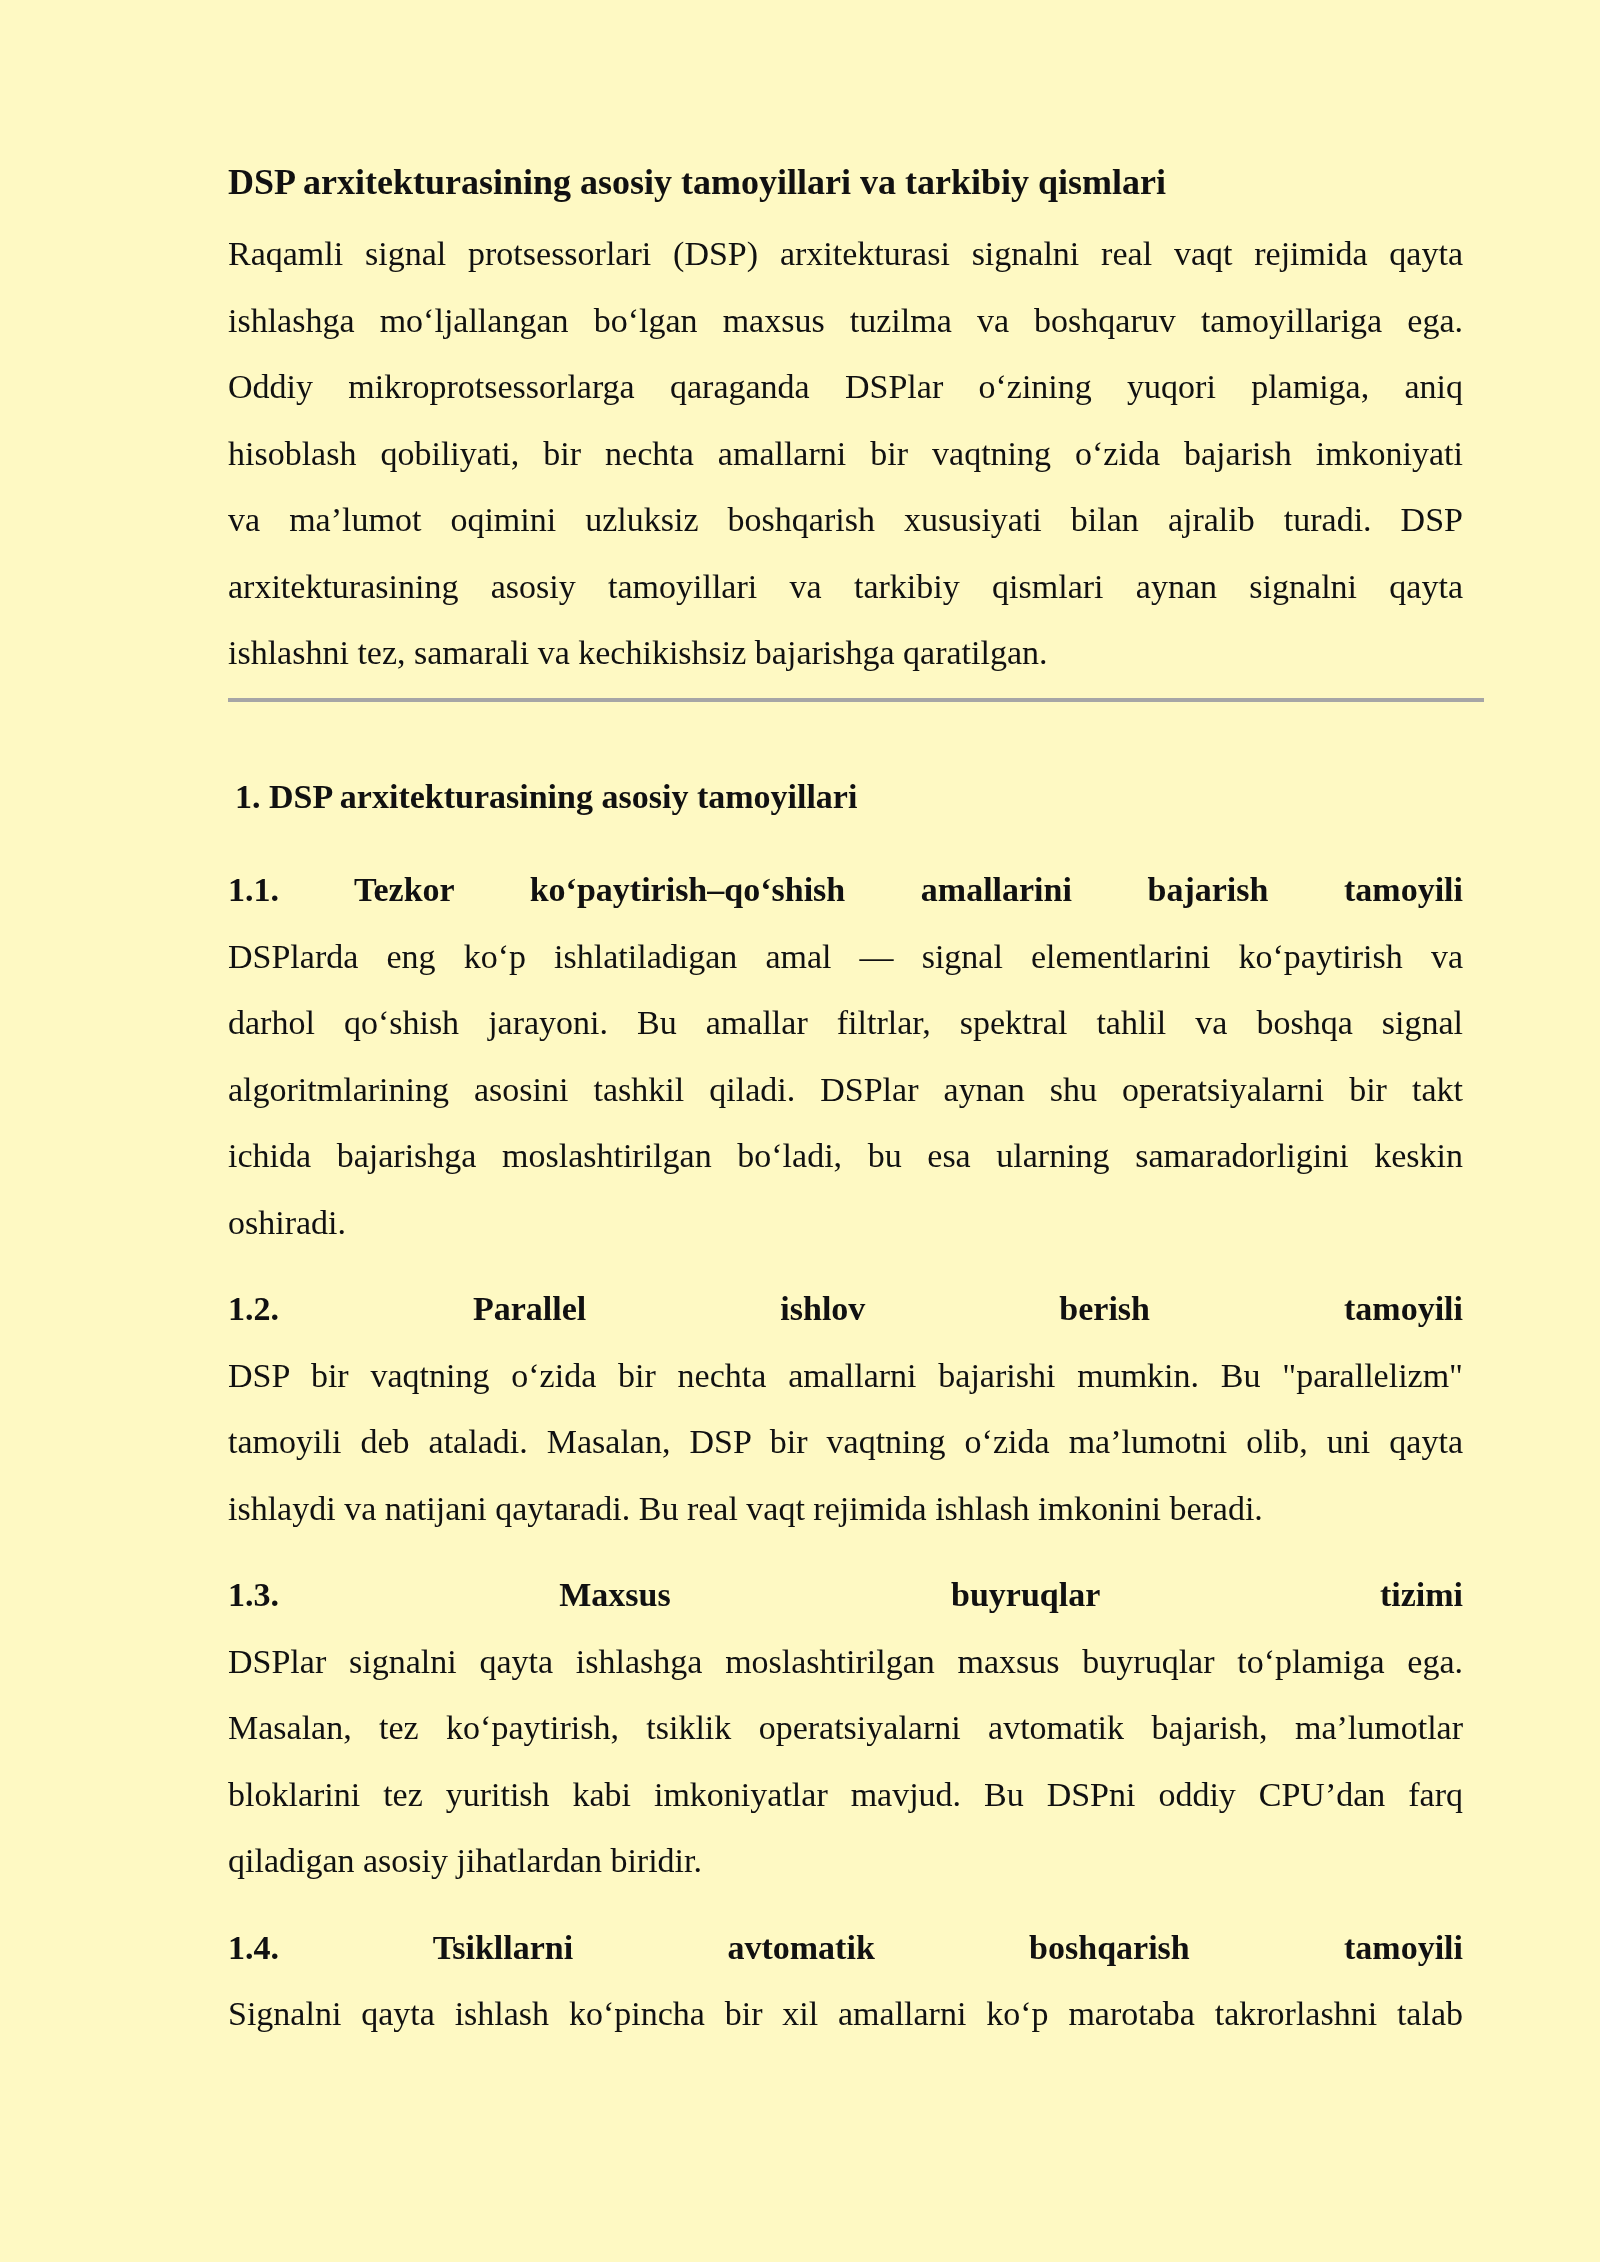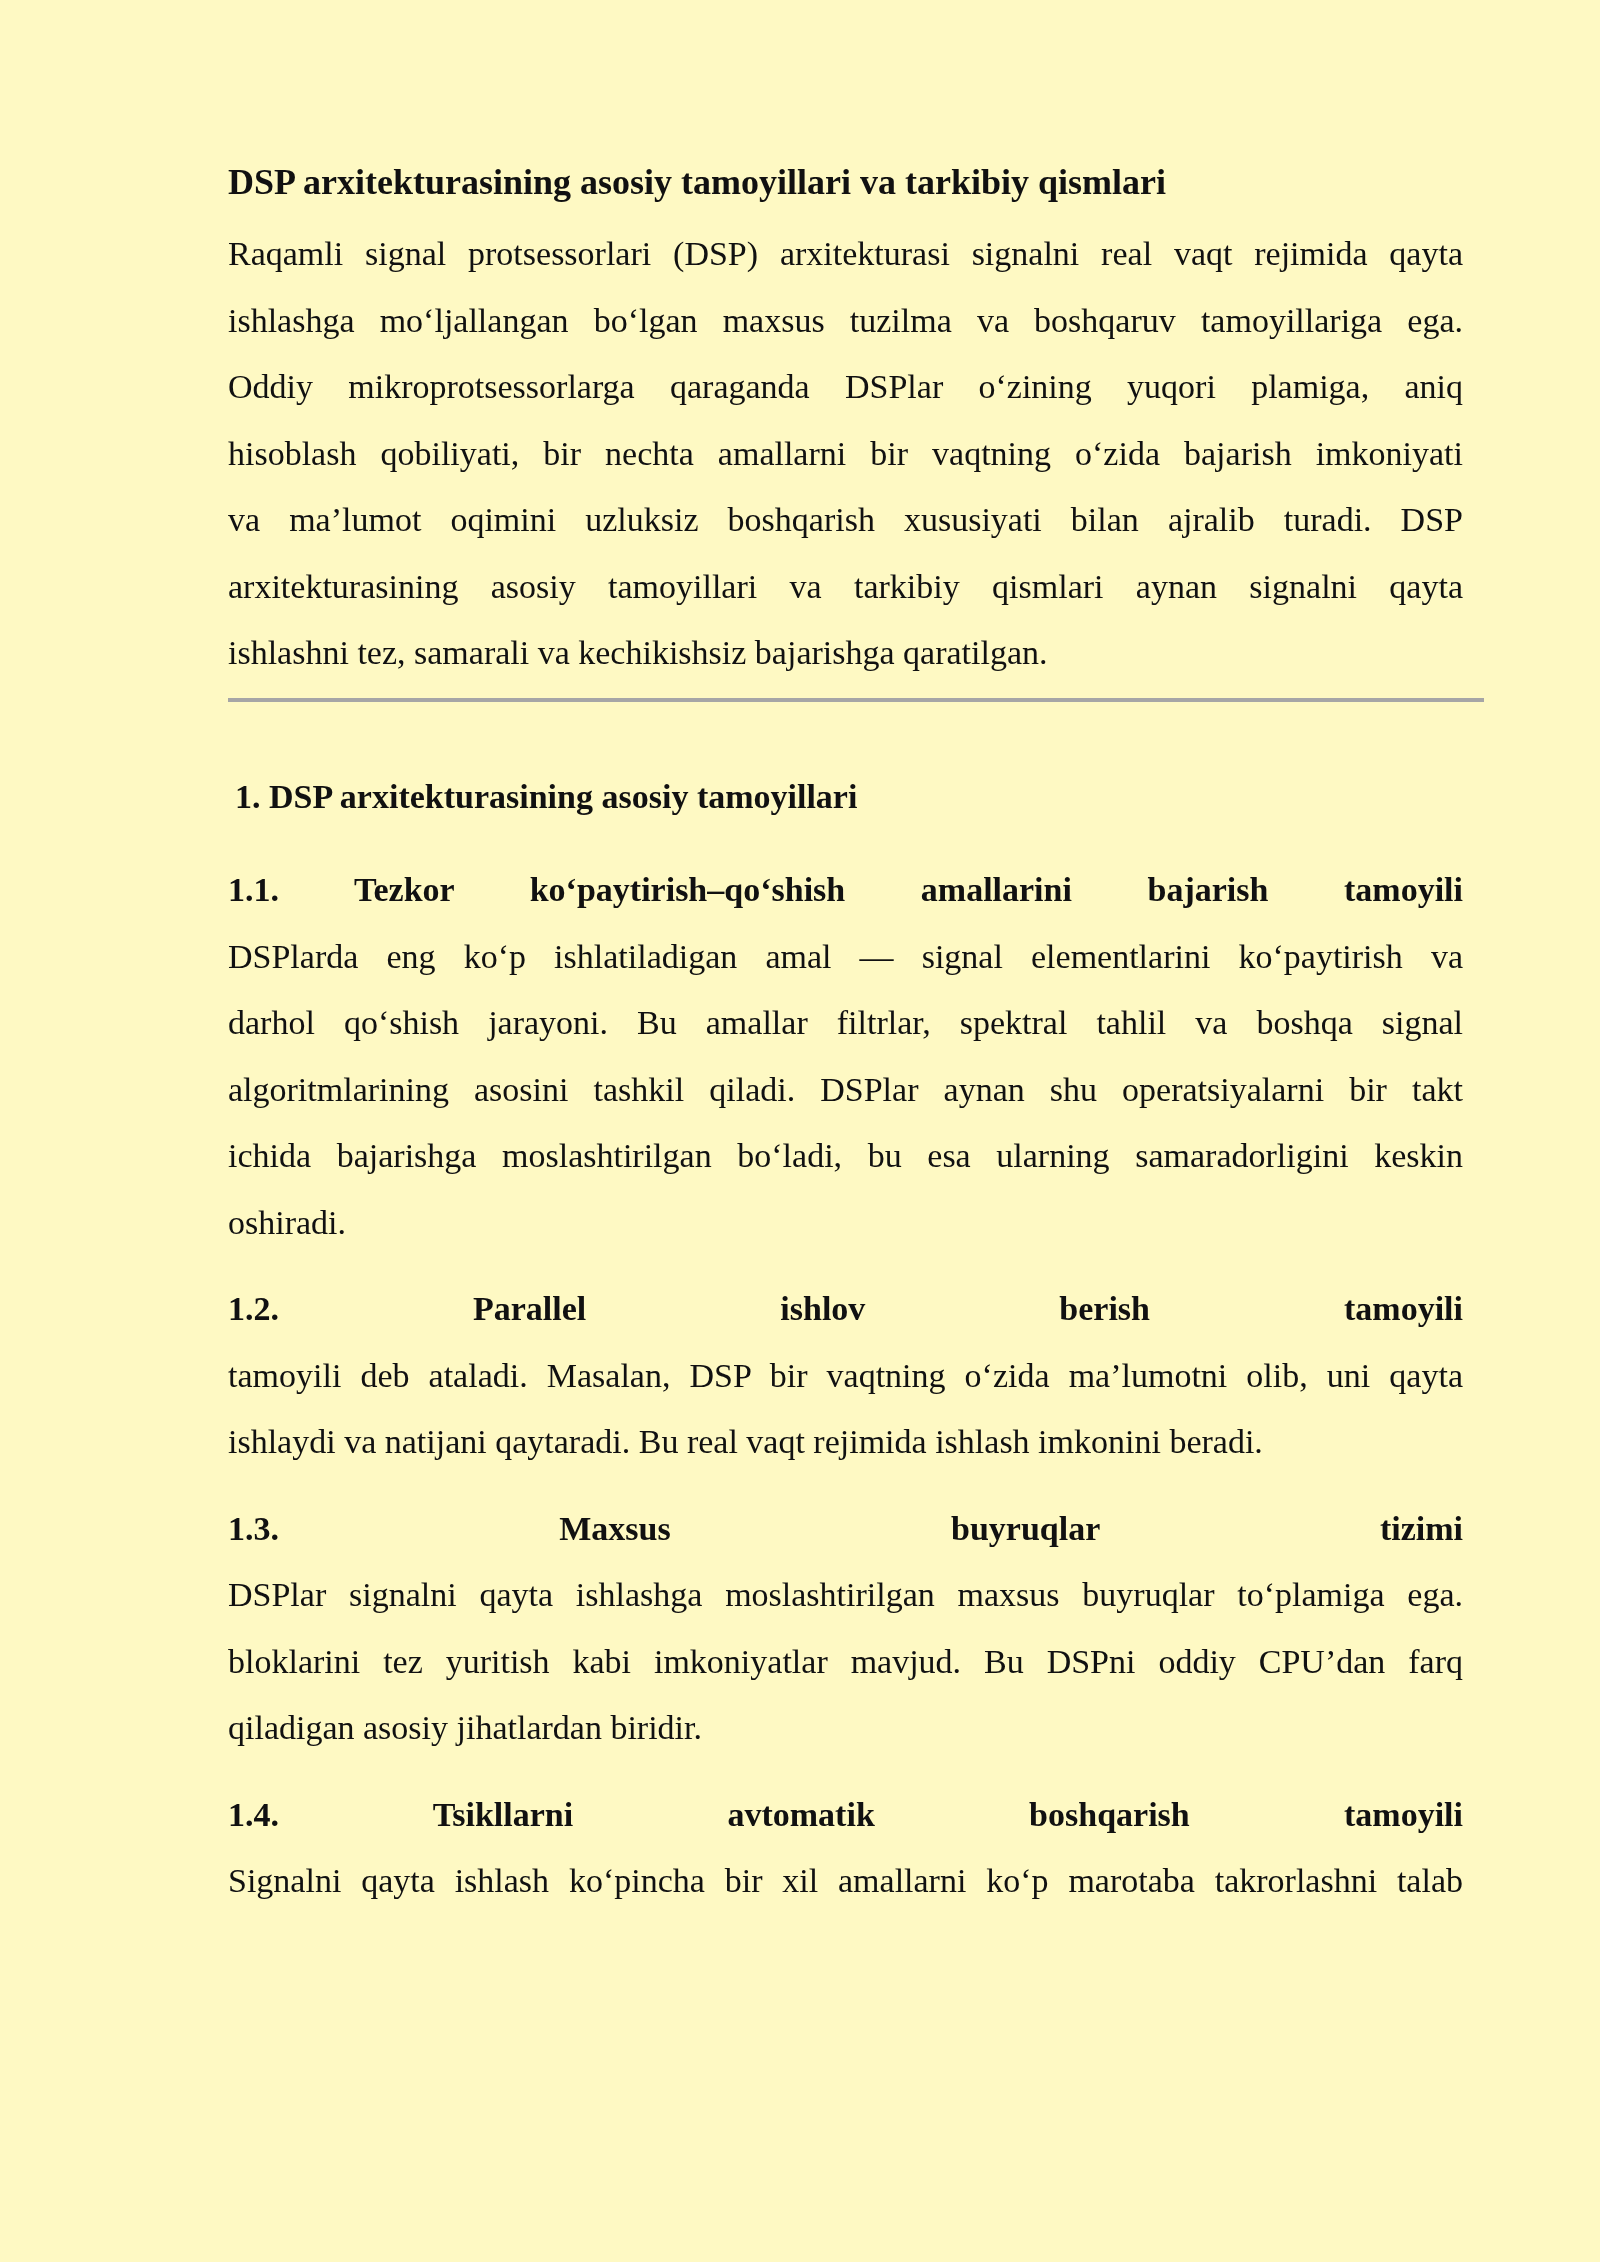--- a/index.html
+++ b/index.html
@@ -93,29 +93,31 @@
           <div class="tline">darhol qo‘shish jarayoni. Bu amallar filtrlar, spektral tahlil va boshqa signal</div>
           <div class="tline">algoritmlarining asosini tashkil qiladi. DSPlar aynan shu operatsiyalarni bir takt</div>
           <div class="tline">ichida bajarishga moslashtirilgan bo‘ladi, bu esa ularning samaradorligini keskin</div>
           <div class="tline tline-last">oshiradi.</div>
         </div>
     </section>
 
     <section class="sub">
       <div class="subheading">1.2. Parallel ishlov berish tamoyili</div>
       <div class="para">
+          <div class="tline">DSP bir vaqtning o‘zida bir nechta amallarni bajarishi mumkin. Bu "parallelizm"</div>
           <div class="tline">tamoyili deb ataladi. Masalan, DSP bir vaqtning o‘zida ma’lumotni olib, uni qayta</div>
           <div class="tline tline-last">ishlaydi va natijani qaytaradi. Bu real vaqt rejimida ishlash imkonini beradi.</div>
         </div>
     </section>
 
     <section class="sub">
       <div class="subheading">1.3. Maxsus buyruqlar tizimi</div>
       <div class="para">
           <div class="tline">DSPlar signalni qayta ishlashga moslashtirilgan maxsus buyruqlar to‘plamiga ega.</div>
+          <div class="tline">Masalan, tez ko‘paytirish, tsiklik operatsiyalarni avtomatik bajarish, ma’lumotlar</div>
           <div class="tline">bloklarini tez yuritish kabi imkoniyatlar mavjud. Bu DSPni oddiy CPU’dan farq</div>
           <div class="tline tline-last">qiladigan asosiy jihatlardan biridir.</div>
         </div>
     </section>
 
     <section class="sub">
       <div class="subheading">1.4. Tsikllarni avtomatik boshqarish tamoyili</div>
       <div class="para">
           <div class="tline">Signalni qayta ishlash ko‘pincha bir xil amallarni ko‘p marotaba takrorlashni talab</div>
         </div>

